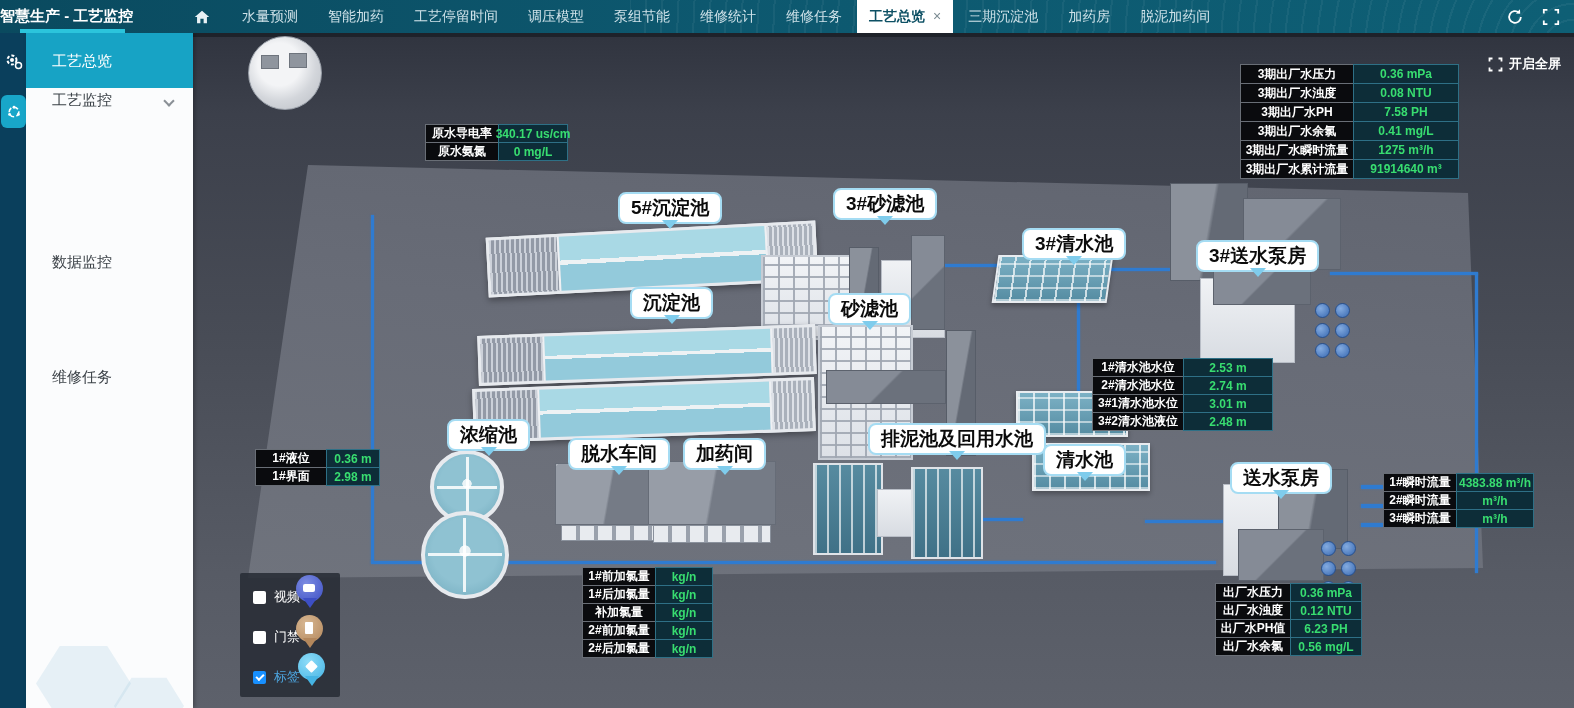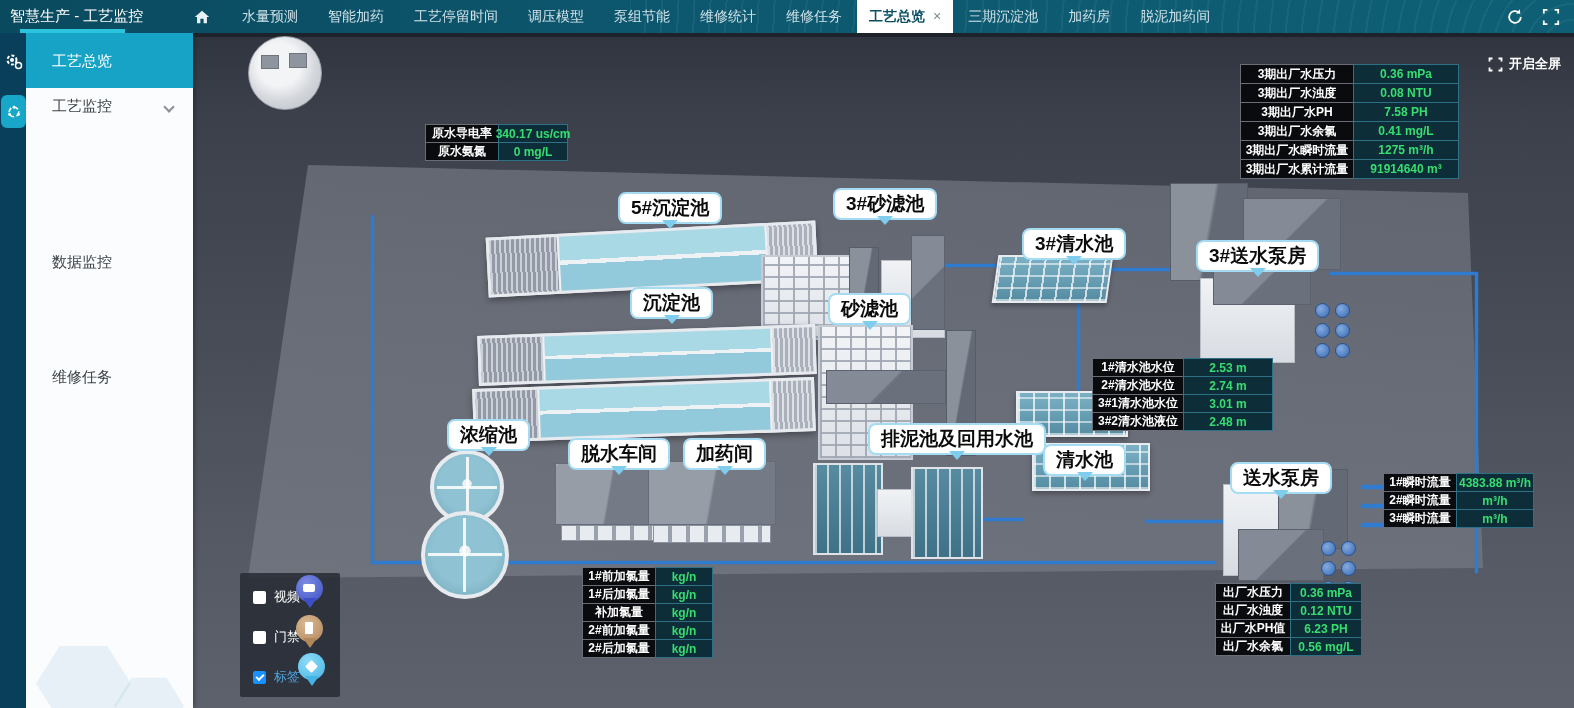--- a/index.html
+++ b/index.html
@@ -7,21 +7,21 @@
   body { font-family:"Liberation Sans","DejaVu Sans",sans-serif; }
   #app { position:relative; width:1574px; height:708px; overflow:hidden; }
 
   
   #header { position:absolute; left:0; top:0; width:1574px; height:33px;
     background:linear-gradient(90deg,#0a4a5f 0%,#0d586f 45%,#0e5f75 100%);
     display:flex; align-items:center; z-index:50; }
   #header::after { content:''; position:absolute; right:0; top:0; width:60%; height:100%;
     background:repeating-radial-gradient(circle at 100% 160%, rgba(255,255,255,0.05) 0 2px, transparent 2px 16px);
     pointer-events:none; }
-  .app-title { color:#fff; font-size:15px; font-weight:normal; padding-left:10px; width:185px; }
+  .app-title { color:#fff; font-size:15px; font-weight:bold; width:185px; }
   .title-underline { position:absolute; left:20px; top:29px; width:105px; height:4px; background:#2bc4dc; }
   .home-btn { width:34px; height:33px; display:flex; align-items:center; justify-content:center; cursor:pointer; }
   .tabs { display:flex; align-items:center; height:33px; margin-left:8px; z-index:2;}
   .tab { color:#cfe2e9; font-size:14px; padding:0 15px; height:33px; line-height:33px; cursor:pointer; white-space:nowrap; }
   .tab-active { background:#fff; color:#0d5064; font-weight:bold; display:flex; align-items:center; gap:8px; padding:0 12px; }
   .tab-close { color:#7b8b92; font-weight:normal; font-size:14px; cursor:pointer; }
   .hdr-icons { position:absolute; right:14px; top:0; height:33px; display:flex; align-items:center; gap:18px; z-index:3;}
   .hdr-icon { width:18px; height:18px; cursor:pointer; }
 
   
@@ -176,21 +176,21 @@
         <circle cx="10" cy="10" r="6" fill="none" stroke="#fff" stroke-width="2" stroke-dasharray="6 3"></circle>
         <circle cx="10" cy="4" r="1.8" fill="#fff"></circle>
           <circle cx="4.5" cy="13" r="1.8" fill="#fff"></circle>
           <circle cx="15.5" cy="13" r="1.8" fill="#fff"></circle>
       </svg>
     </div>
   </div>
 
   <div id="sidebar">
     <div class="side-item active">工艺总览</div>
-    <div class="side-item" style="top:44px">
+    <div class="side-item" style="top:38px">
       <span>工艺监控</span>
       <span class="chev"></span>
     </div>
     <div class="side-item" style="top:200px">数据监控</div>
     <div class="side-item" style="top:315px">维修任务</div>
     <div class="hex" style="left:10px; bottom:-18px; width:95px; height:85px;"></div>
     <div class="hex" style="left:88px; bottom:-30px; width:70px; height:64px;"></div>
   </div>
 
   <div id="scene">
@@ -429,20 +429,30 @@
       <div class="prow">
           <div class="plabel">2#前加氯量</div>
           <div class="pvalue">kg/n</div>
         </div>
       <div class="prow">
           <div class="plabel">2#后加氯量</div>
           <div class="pvalue">kg/n</div>
         </div>
     </div>
 
+    <div class="panel" style="left:62px;top:417px;--lw:72px;--vw:54px">
+      <div class="prow">
+          <div class="plabel">1#液位</div>
+          <div class="pvalue">0.36 m</div>
+        </div>
+      <div class="prow">
+          <div class="plabel">1#界面</div>
+          <div class="pvalue">2.98 m</div>
+        </div>
+    </div>
 
 
     <div id="layers">
       <div class="layer-row" style="top:4px">
         <span class="cbox"></span>
         <span class="layer-label">视频</span>
       </div>
       <div class="pin pin-video" style="left:56px;top:2px">
           <i style="left:7px;top:9px;width:12px;height:8px;border-radius:2px"></i>
         </div>

